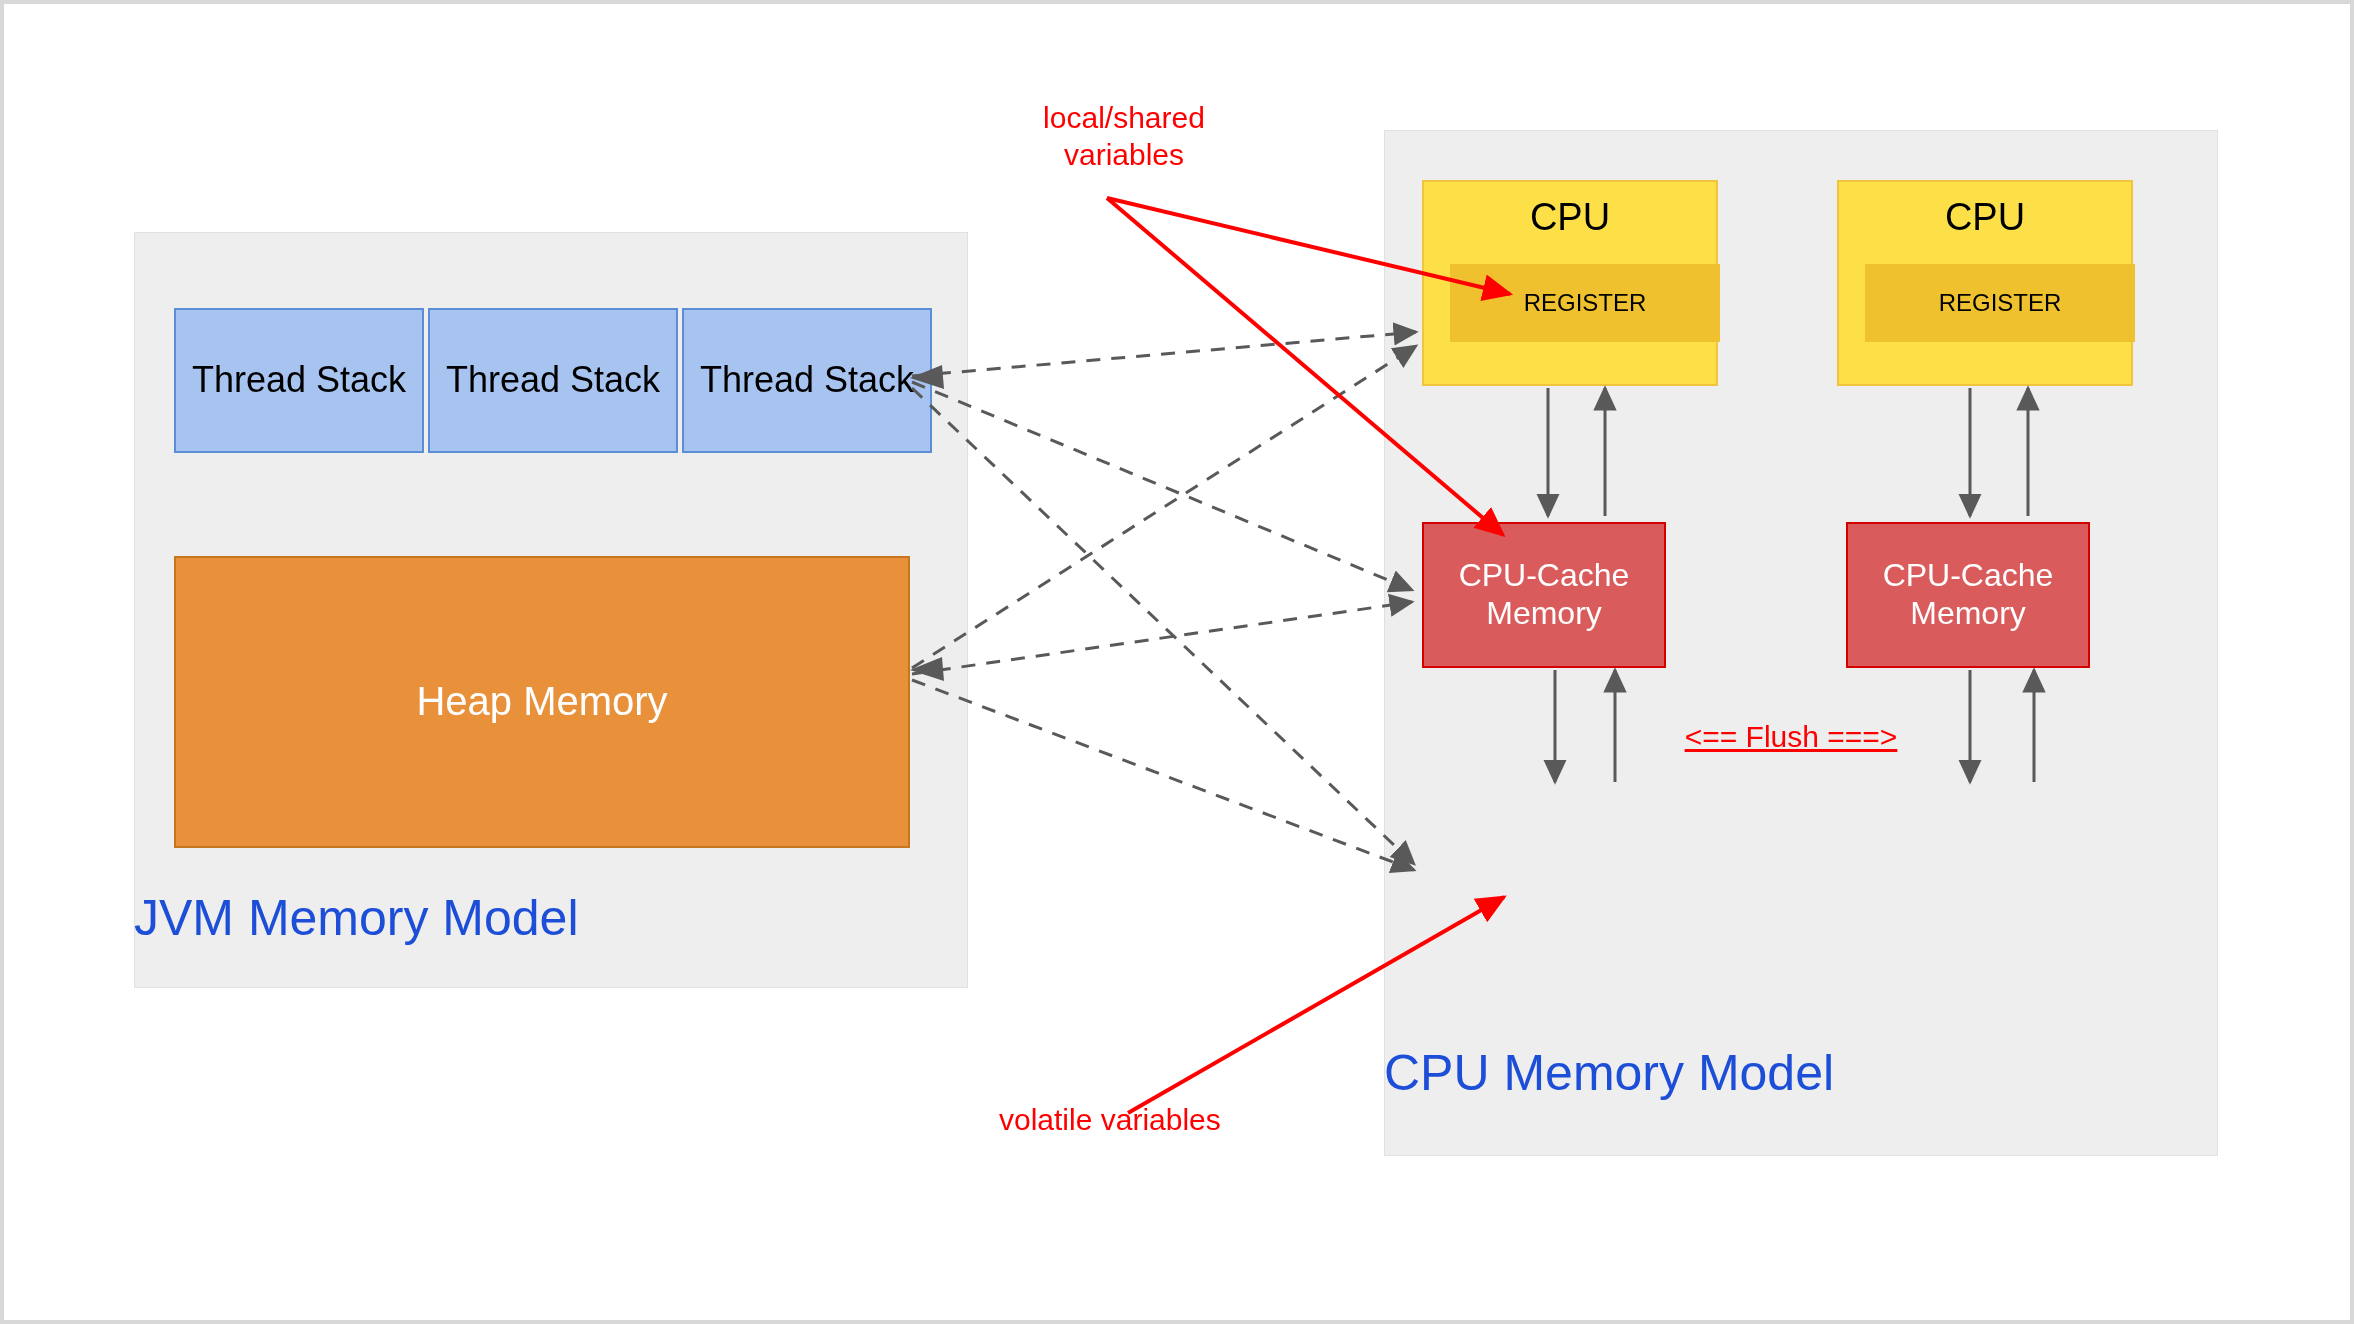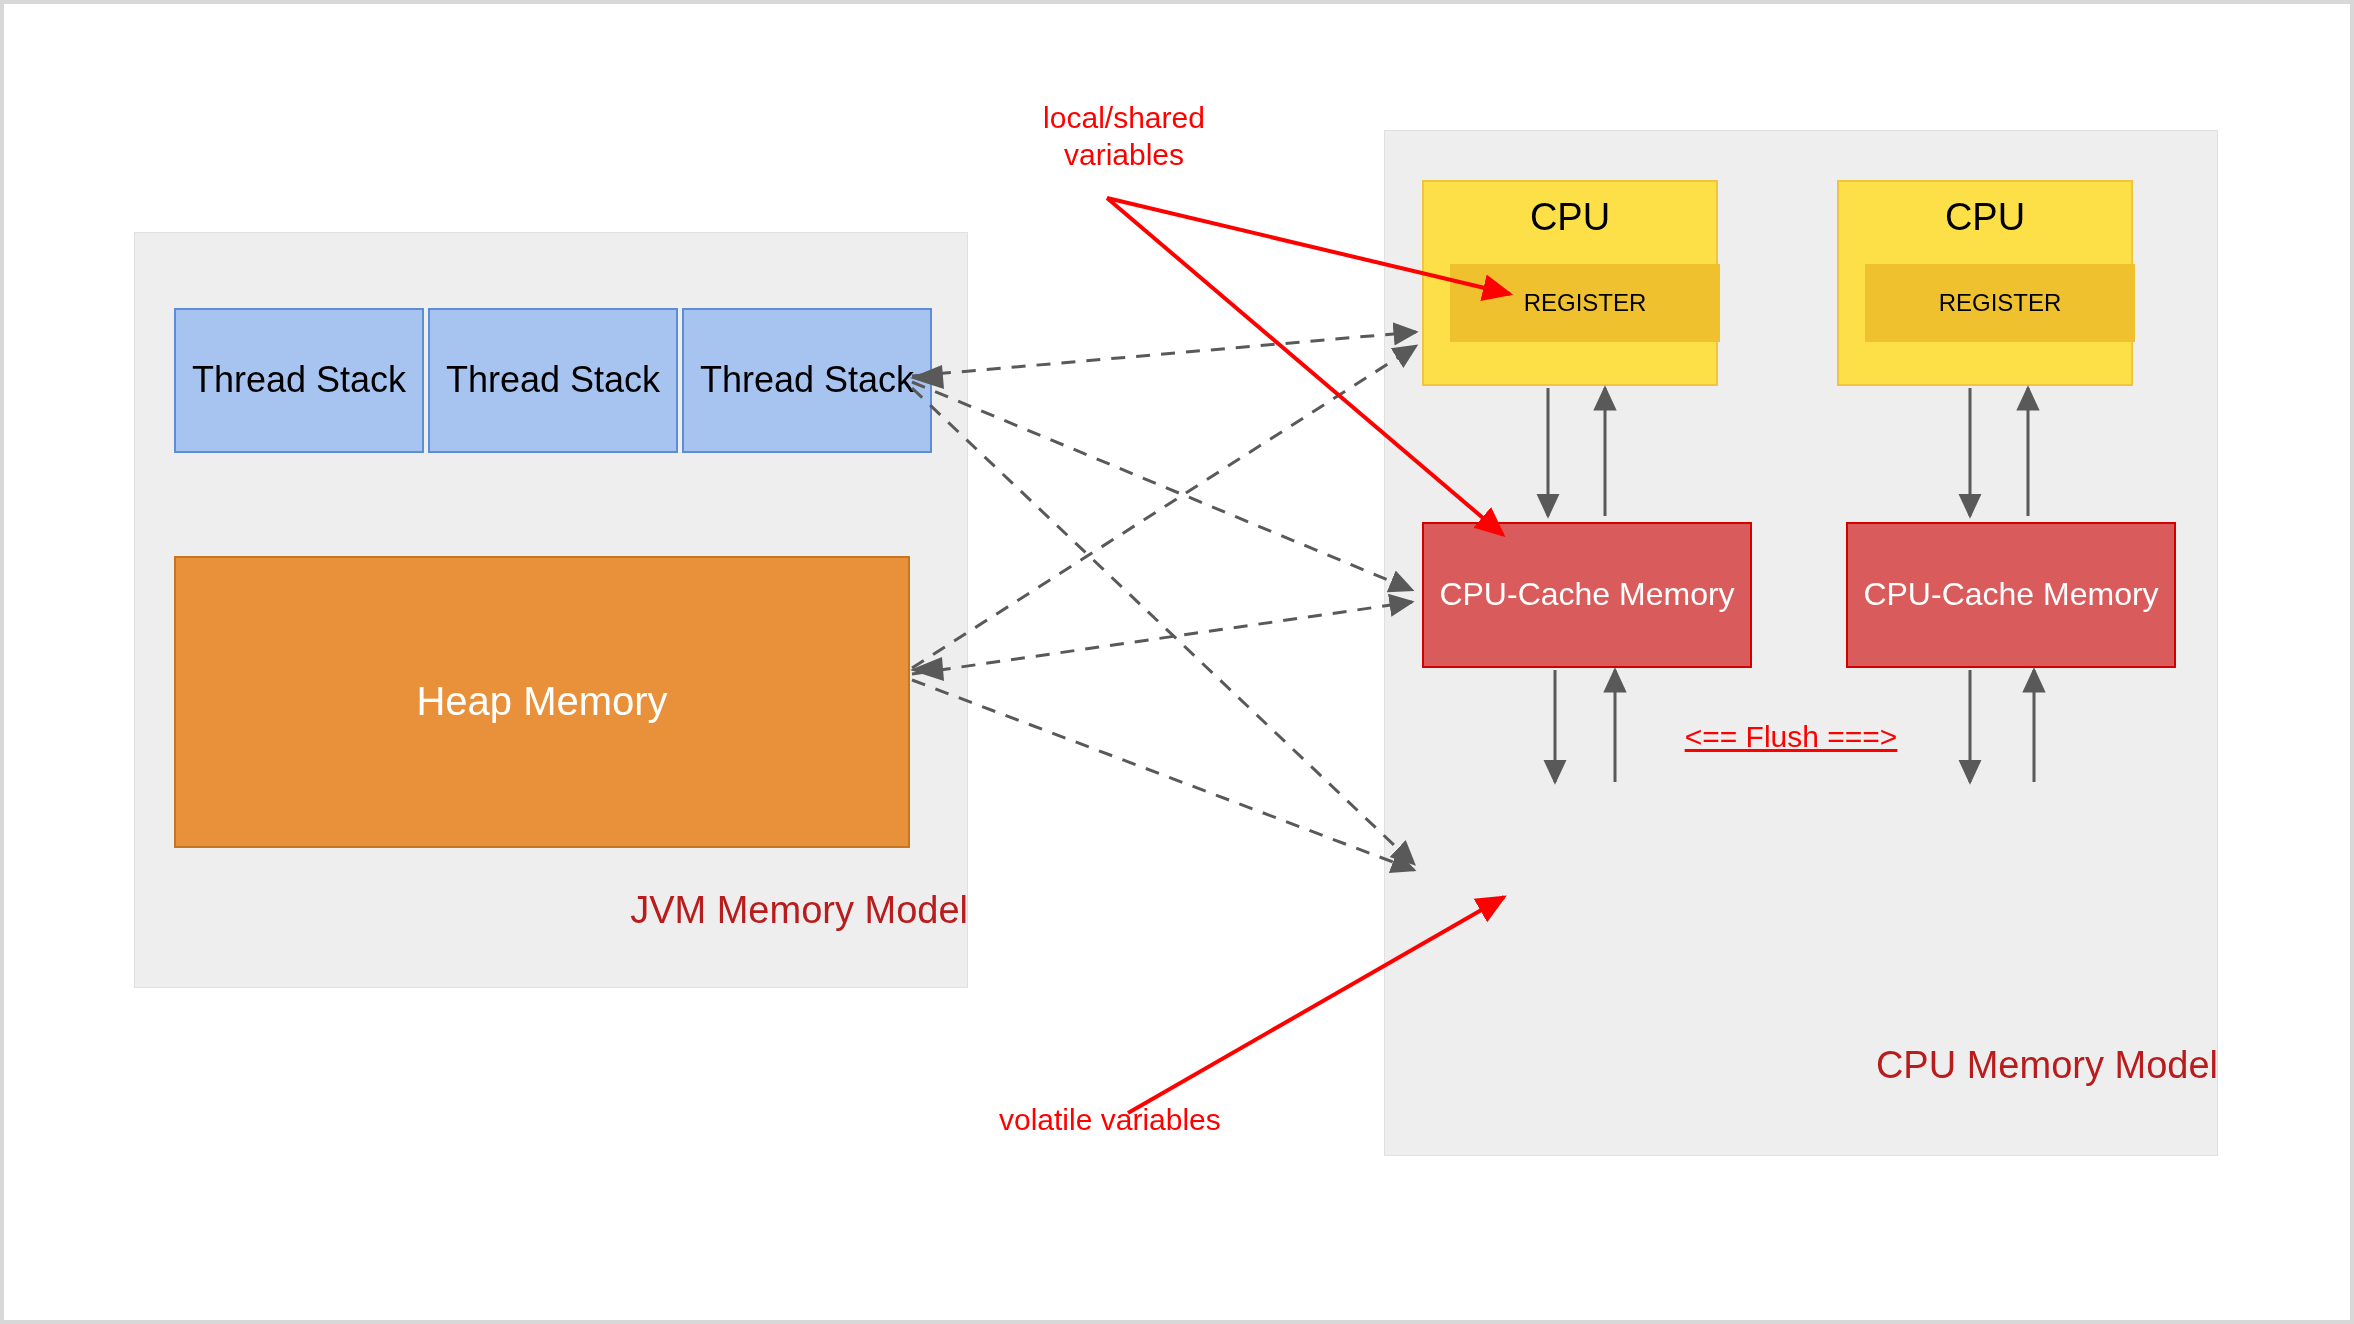--- a/index.html
+++ b/index.html
@@ -21,24 +21,24 @@
     position: absolute;
     background: #eeeeee;
     border: 1px solid #e0e0e0;
     box-sizing: border-box;
   }
   #jvm-panel  { left: 130px;  top: 228px; width: 834px;  height: 756px; }
   #cpu-panel  { left: 1380px; top: 126px; width: 834px;  height: 1026px; }
 
   .panel-title {
     position: absolute;
-    font-size: 38px;
-    color: #b91c1c;
+    font-size: 50px;
+    color: #1d4ed8;
     white-space: nowrap;
-    text-align: right;
+    text-align: left;
   }
   #jvm-title { left: 130px; top: 885px; width: 834px; }
   #cpu-title { left: 1380px; top: 1040px; width: 834px; }
 
   .box {
     position: absolute;
     box-sizing: border-box;
     display: flex;
     align-items: center;
     justify-content: center;
@@ -102,21 +102,21 @@
     font-size: 24px;
     color: #000000;
   }
 
   .cache-box {
     background: #DA5B5B;
     border: 2px solid #D40000;
     color: #ffffff;
     font-size: 32px;
     top: 518px;
-    width: 330px;
+    width: 244px;
     height: 146px;
   }
   #cache-box-0 { left: 1418px; }
   #cache-box-1 { left: 1842px; }
 
   #ram-box {
     background: #63AB50;
     border: 2px solid #38761D;
     color: #ffffff;
     font-size: 40px;

